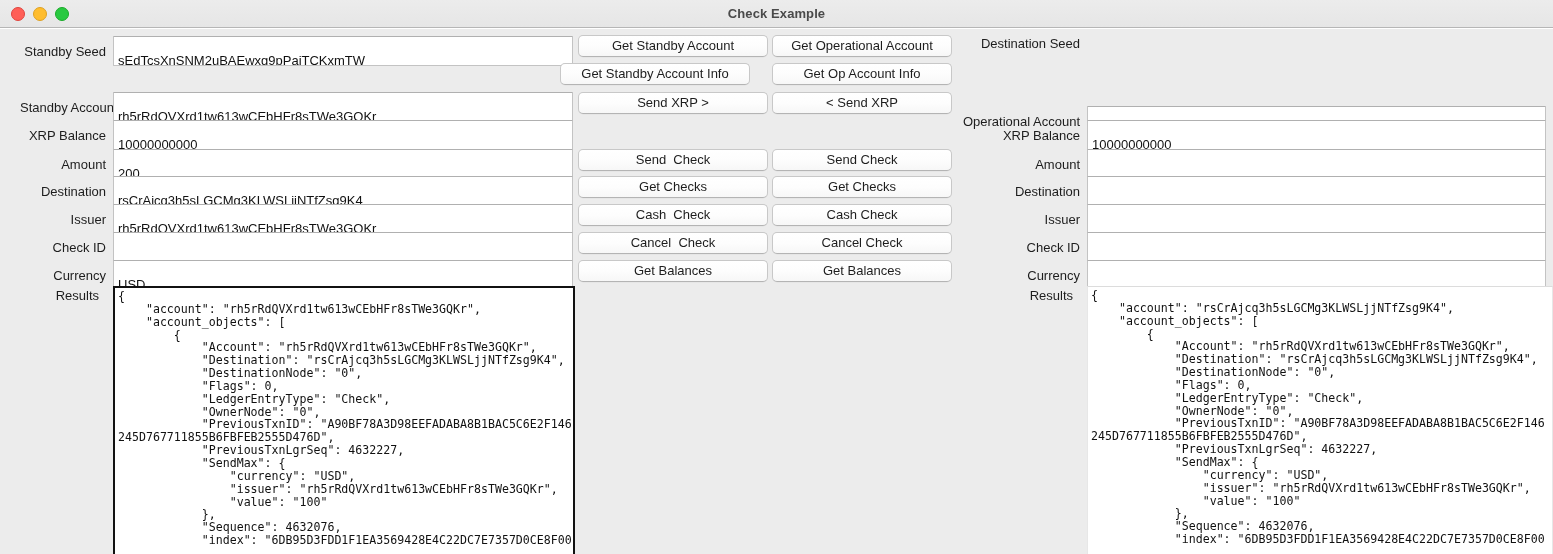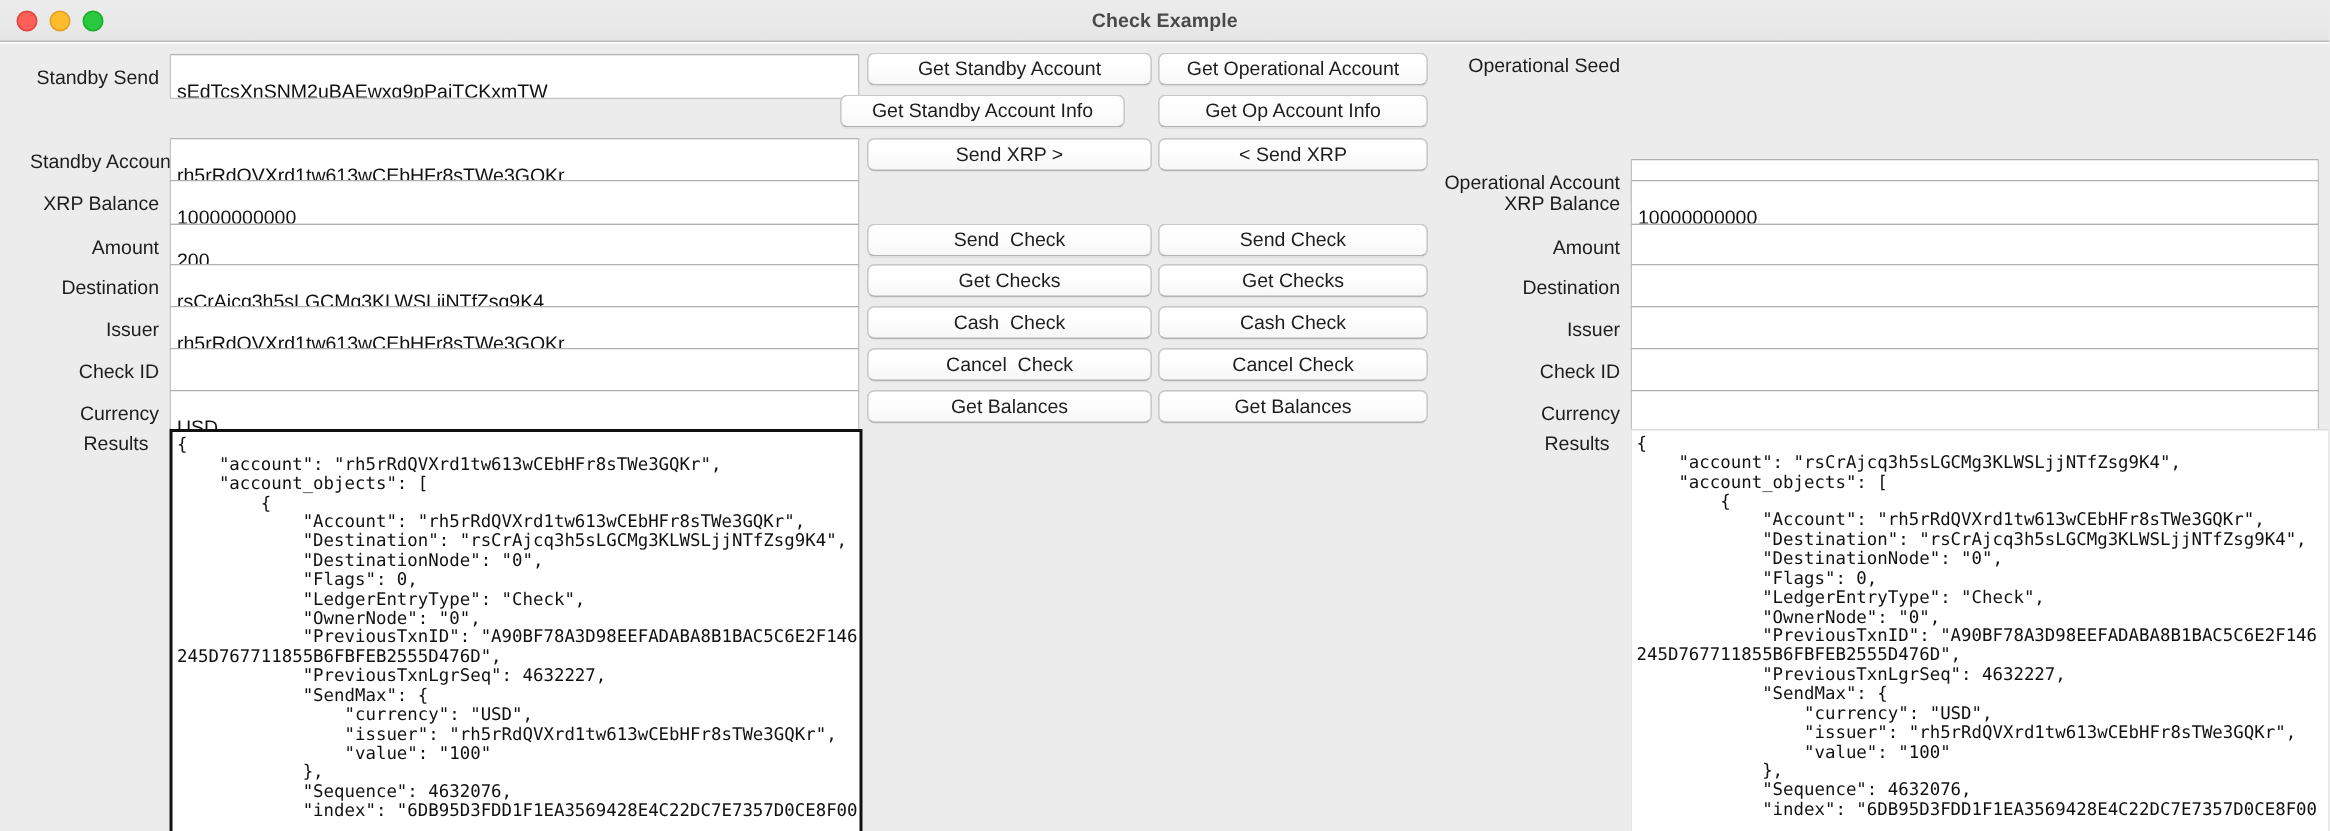--- a/index.html
+++ b/index.html
@@ -89,21 +89,21 @@
       <span class="dot red"></span>
       <span class="dot yellow"></span>
       <span class="dot green"></span>
     </div>
     <div class="title">Check Example</div>
   </div>
 
   <div class="content">
 
     <div class="row" style="left:0;top:7px;width:573px;">
-      <div class="lbl" style="width:113px;">Standby Send</div>
+      <div class="lbl" style="width:113px;">Standby Seed</div>
       <div class="fld" style="width:460px;">sEdTcsXnSNM2uBAEwxg9pPaiTCKxmTW</div>
     </div>
 
     <div class="row" style="left:0;top:63px;width:573px;">
       <div class="lbl" style="width:113px;padding-left:20px;">Standby Account</div>
       <div class="fld" style="width:460px;">rh5rRdQVXrd1tw613wCEbHFr8sTWe3GQKr</div>
     </div>
 
     <div class="row" style="left:0;top:91px;width:573px;">
       <div class="lbl" style="width:113px;">XRP Balance</div>
@@ -169,21 +169,21 @@
     <div class="btn" style="position:absolute;left:772px;top:34px;width:180px;">Get Op Account Info</div>
     <div class="btn" style="position:absolute;left:772px;top:6px;width:180px;">Get Operational Account</div>
     <div class="btn" style="position:absolute;left:772px;top:63px;width:180px;">&lt; Send XRP</div>
     <div class="btn" style="position:absolute;left:772px;top:120px;width:180px;">Send Check</div>
     <div class="btn" style="position:absolute;left:772px;top:147px;width:180px;">Get Checks</div>
     <div class="btn" style="position:absolute;left:772px;top:175px;width:180px;">Cash Check</div>
     <div class="btn" style="position:absolute;left:772px;top:203px;width:180px;">Cancel Check</div>
     <div class="btn" style="position:absolute;left:772px;top:231px;width:180px;">Get Balances</div>
 
     <div class="row" style="left:960px;top:7px;width:593px;">
-      <div class="lbl" style="width:127px;">Operational Seed</div>
+      <div class="lbl" style="width:127px;">Destination Seed</div>
     </div>
 
     <div class="row" style="left:960px;top:77px;width:593px;">
       <div class="lbl" style="width:127px;">Operational Account</div>
       <div class="fld" style="width:459px;">rsCrAjcq3h5sLGCMg3KLWSLjjNTfZsg9K4</div>
     </div>
 
     <div class="row" style="left:960px;top:91px;width:593px;">
       <div class="lbl" style="width:127px;">XRP Balance</div>
       <div class="fld" style="width:459px;">10000000000</div>

